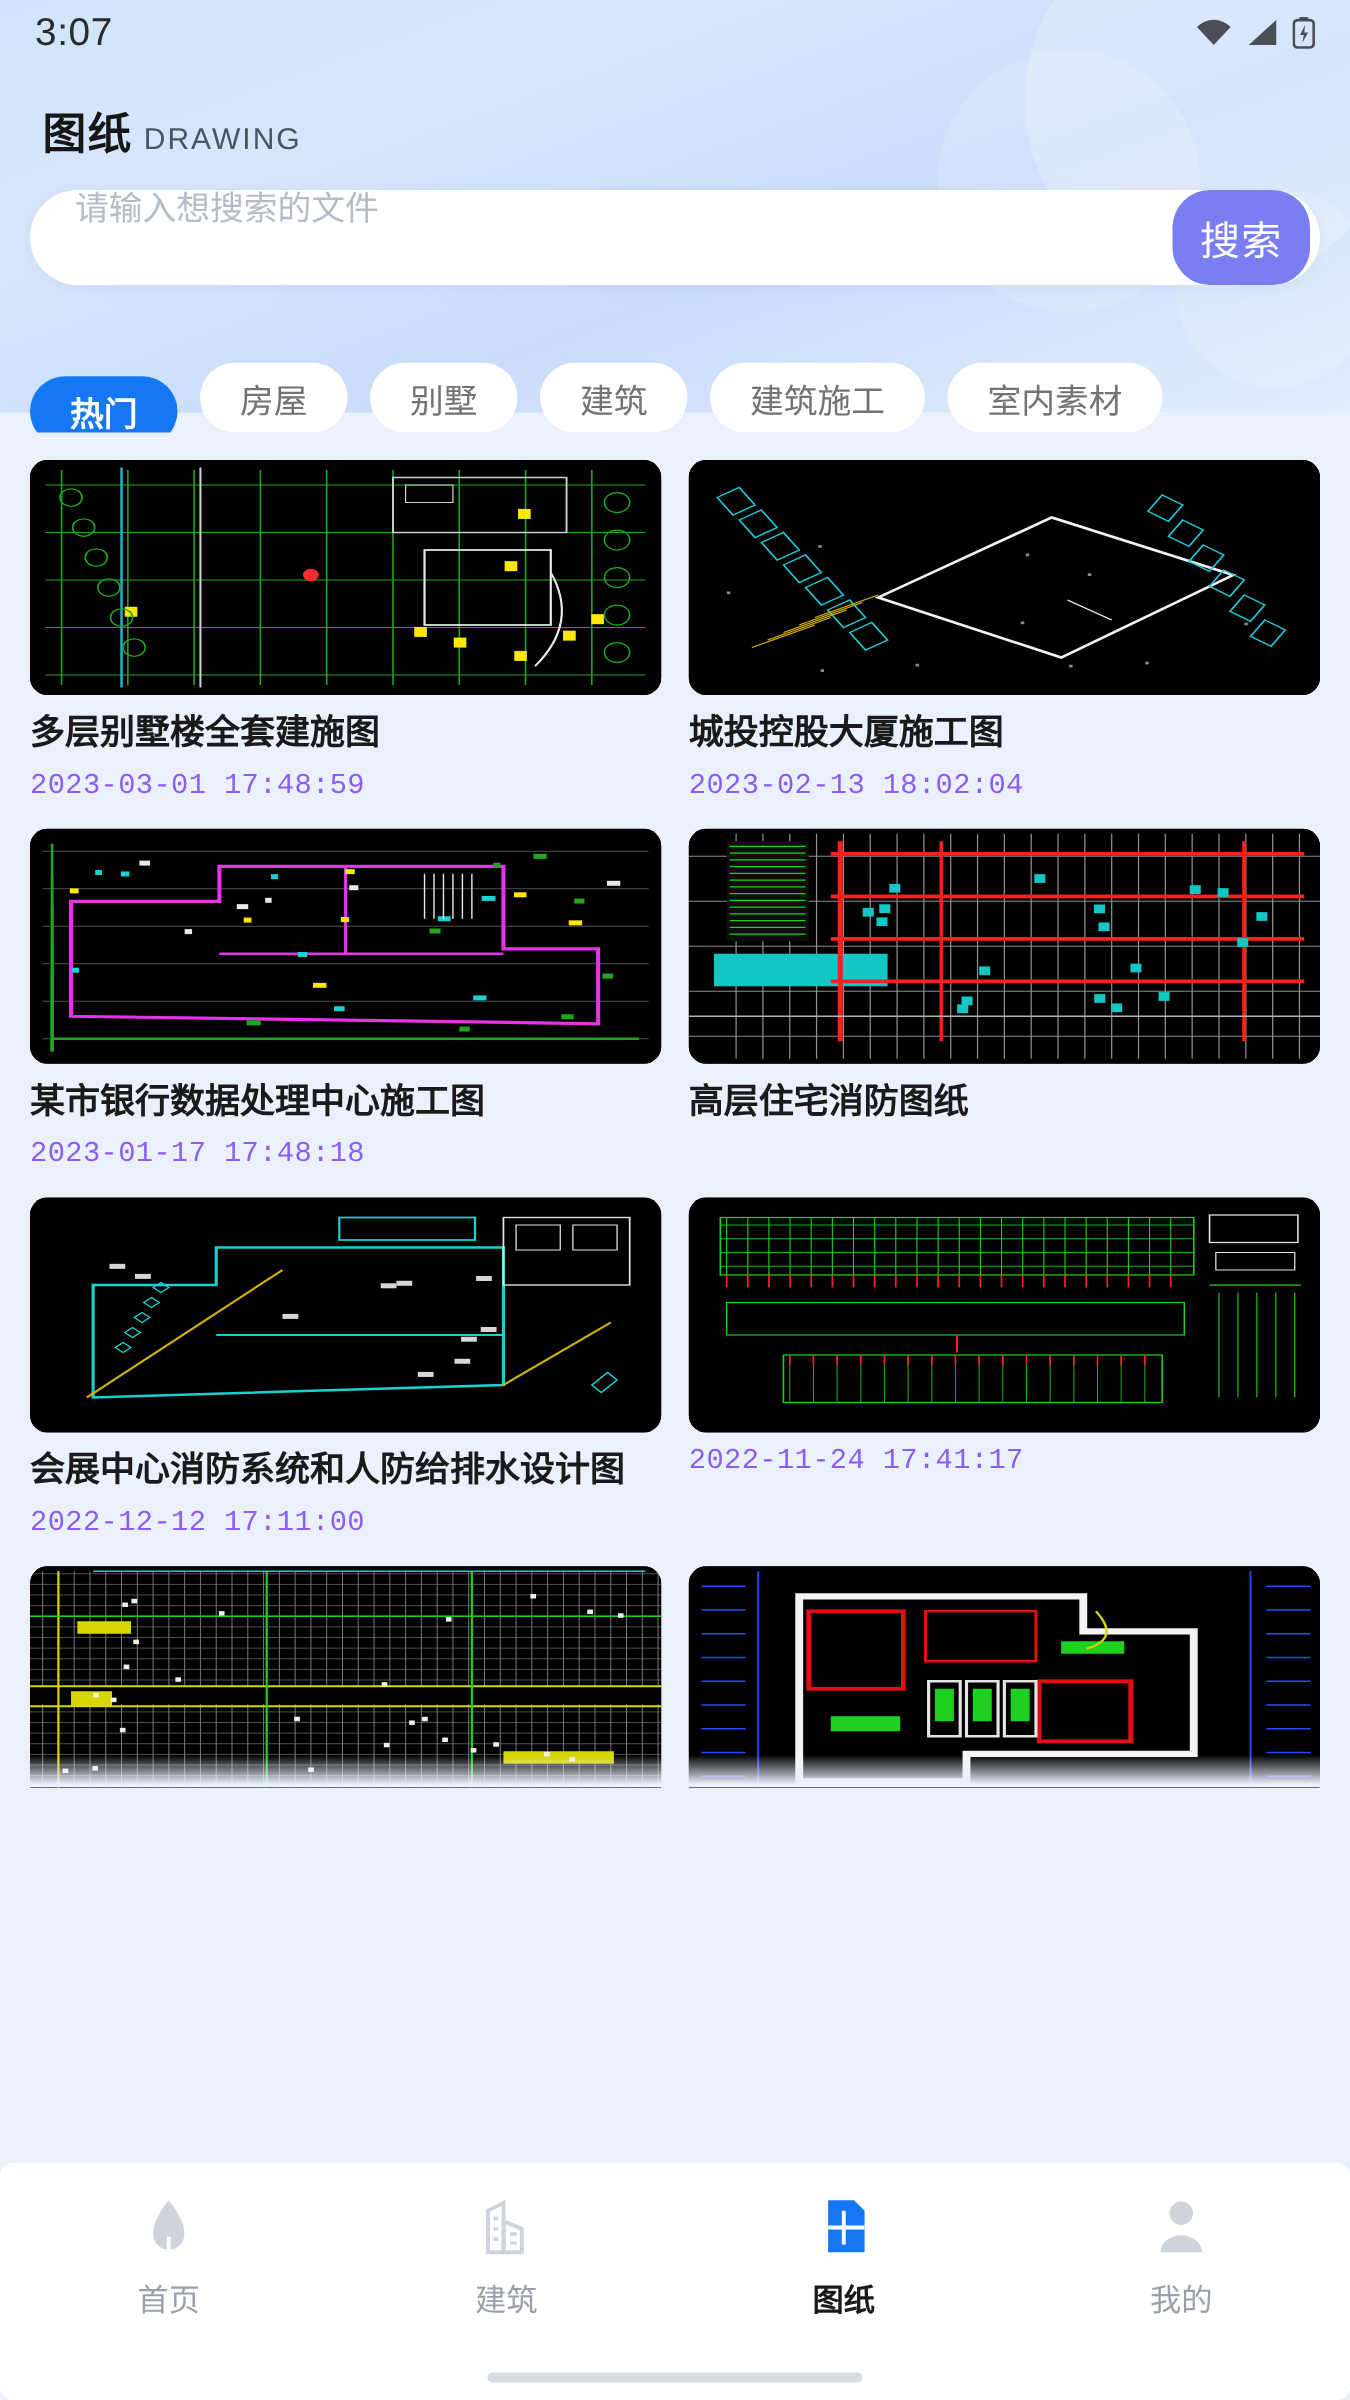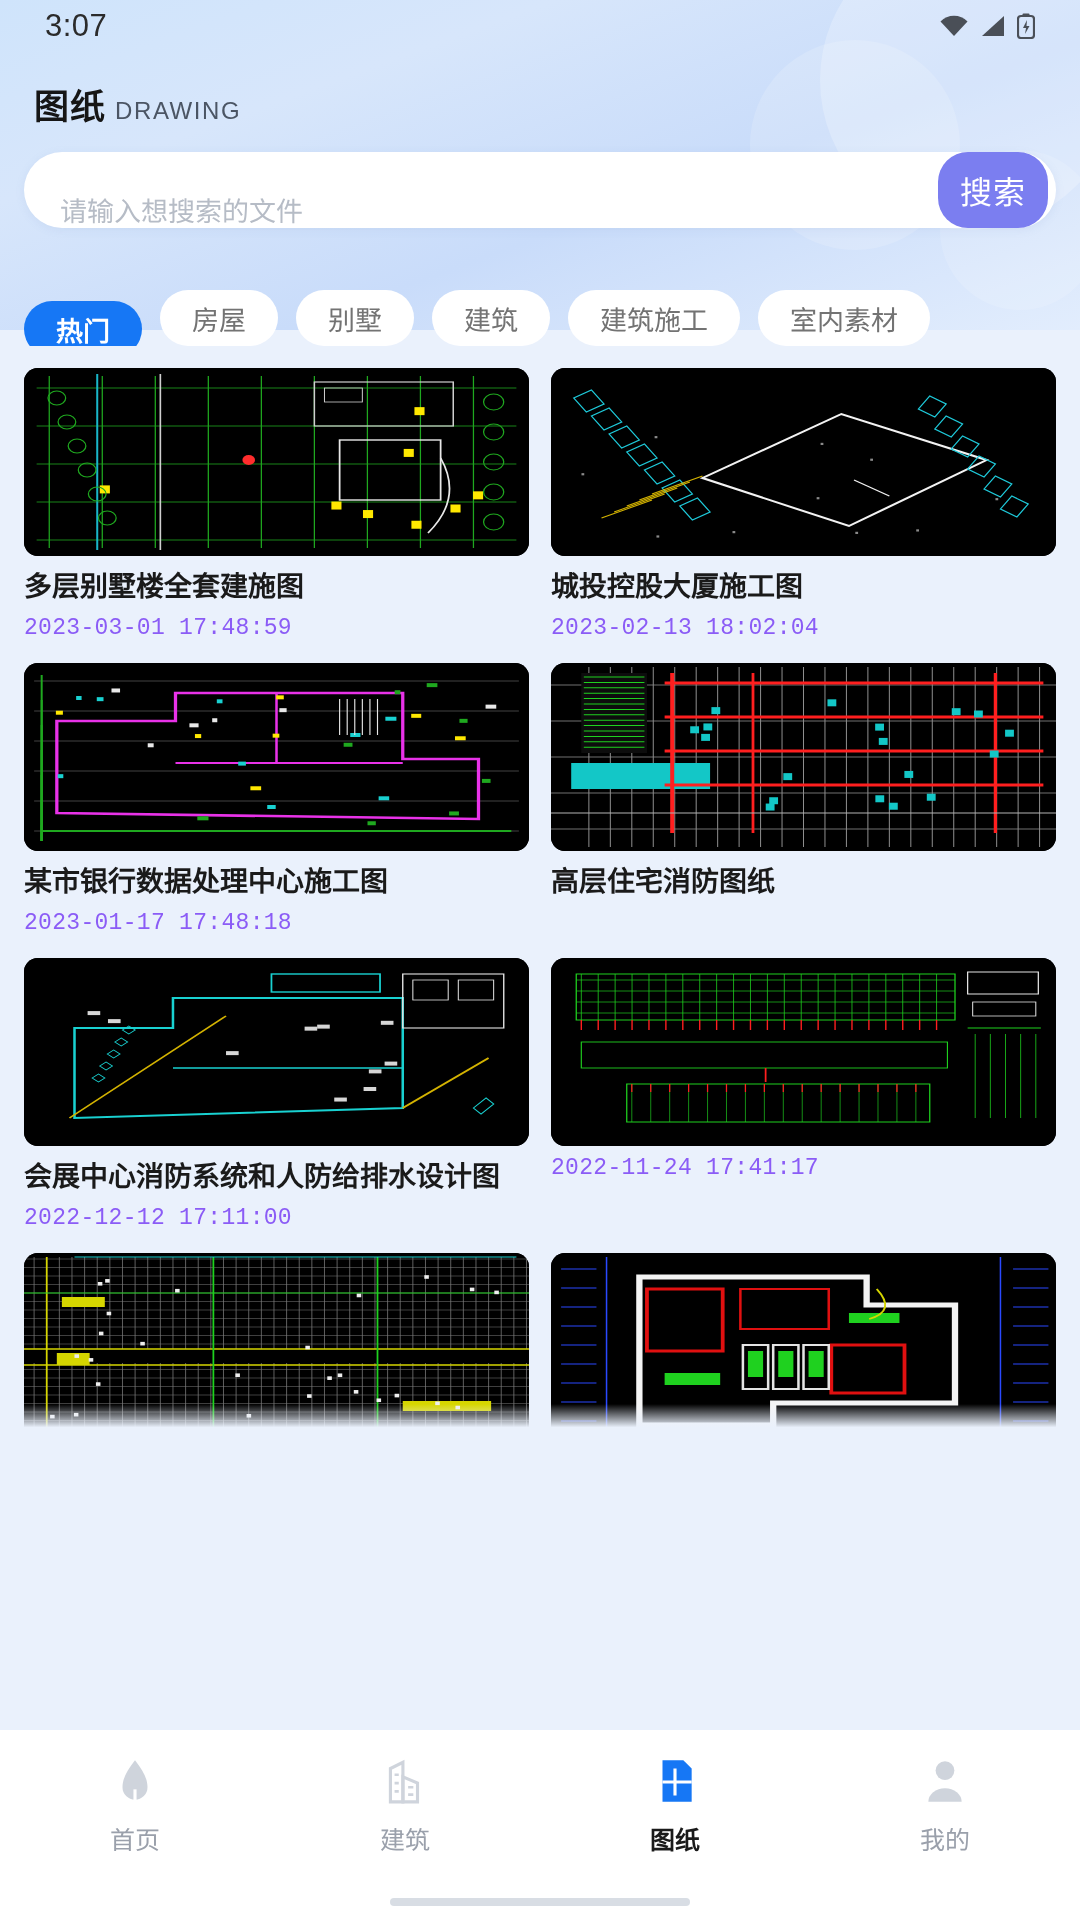--- a/index.html
+++ b/index.html
@@ -32,21 +32,21 @@
   }
   .deco-1 { width: 300px; height: 300px; top: -70px; right: -40px; }
   .deco-2 { width: 210px; height: 210px; top: 40px; right: 120px; background: rgba(255,255,255,0.16); }
   .deco-3 { width: 160px; height: 160px; top: 150px; right: -20px; background: rgba(255,255,255,0.14); }
 
   
   .status-bar {
     position: absolute; top: 0; left: 0;
     width: 1080px; height: 52px;
     display: flex; align-items: center; justify-content: space-between;
-    padding: 0 45px;
+    padding: 0 28px;
     z-index: 6;
   }
   .status-time {
     font-size: 31px; font-weight: 500; color: #2b2b2b;
     letter-spacing: 0.5px;
   }
   .status-icons { display: flex; align-items: center; gap: 11px; }
   .status-icons svg { display: block; }
 
   
@@ -63,22 +63,22 @@
     font-size: 24px; font-weight: 400; color: #4b5564;
     letter-spacing: 1.6px;
   }
 
   
   .search-wrap {
     position: absolute; top: 152px; left: 24px;
     width: 1032px; height: 76px;
     background: #ffffff;
     border-radius: 38px;
-    display: flex; align-items: flex-end;
-    padding: 16px 8px 0 36px;
+    display: flex; align-items: flex-start;
+    padding: 0 8px 0 36px;
     z-index: 6;
     box-shadow: 0 2px 10px rgba(110,140,190,0.10);
   }
   .search-input {
     flex: 1;
     border: none; outline: none; background: transparent;
     font-size: 27px; color: #2c2c2c;
     font-family: "Liberation Sans", "DejaVu Sans", sans-serif;
   }
   .search-input::placeholder { color: #b6bcc6; }
@@ -163,20 +163,21 @@
   }
 
   
   .bottom-nav {
     position: absolute; bottom: 0; left: 0;
     width: 1080px; height: 190px;
     background: #ffffff;
     display: flex; align-items: flex-start;
     padding-top: 26px;
     z-index: 8;
+    border-radius: 11px;
   }
   .nav-item {
     flex: 1;
     display: flex; flex-direction: column; align-items: center; gap: 14px;
     cursor: pointer;
   }
   .nav-icon { width: 50px; height: 50px; display: block; }
   .nav-label { font-size: 25px; color: #9aa0ab; }
   .nav-item.active .nav-label { color: #1a1a1a; font-weight: 600; }
 

